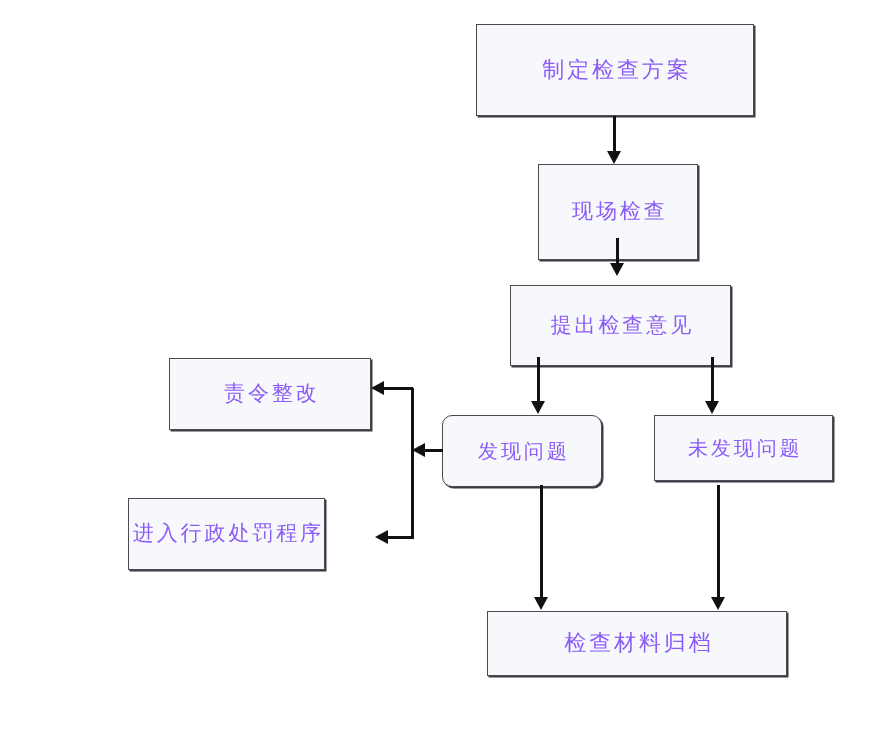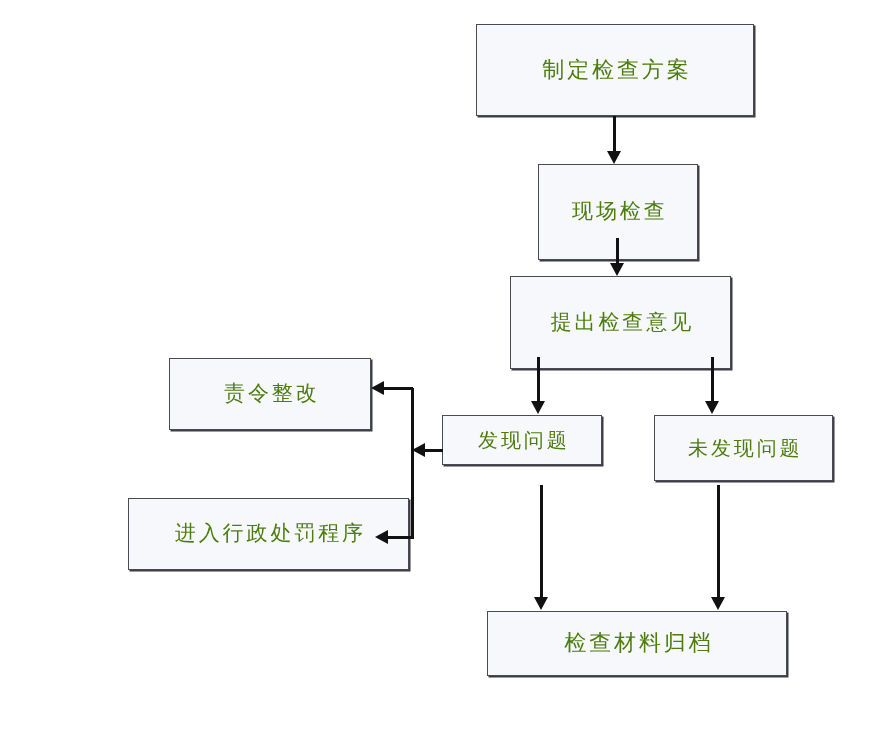--- a/index.html
+++ b/index.html
@@ -19,21 +19,21 @@
   }
   .node {
     position: absolute;
     box-sizing: border-box;
     background: #f7f8fc;
     border: 1px solid #4a4a52;
     box-shadow: 1.5px 1.5px 0 0 #3c3c44;
     display: flex;
     align-items: center;
     justify-content: center;
-    color: #4d7c0f;
+    color: #8b5cf6;
     letter-spacing: 0.18em;
     text-align: center;
     white-space: nowrap;
   }
   .node-label {
     display: block;
     line-height: 1.1;
     text-indent: 0.18em;
   }
   
@@ -71,33 +71,33 @@
 <div id="flowchart-canvas">
 
   <div class="node fs-22" style="left:476px; top:24px; width:278px; height:92px;">
     <span class="node-label">制定检查方案</span>
   </div>
 
   <div class="node fs-21" style="left:538px; top:164px; width:160px; height:96px;">
     <span class="node-label">现场检查</span>
   </div>
 
-  <div class="node fs-21" style="left:510px; top:276px; width:221px; height:93px;">
+  <div class="node fs-21" style="left:510px; top:285px; width:221px; height:81px;">
     <span class="node-label">提出检查意见</span>
   </div>
 
   <div class="node fs-21" style="left:169px; top:358px; width:202px; height:72px;">
     <span class="node-label">责令整改</span>
   </div>
 
-  <div class="node fs-21" style="left:128px; top:498px; width:281px; height:72px;">
+  <div class="node fs-21" style="left:128px; top:498px; width:197px; height:72px;">
     <span class="node-label">进入行政处罚程序</span>
   </div>
 
-  <div class="node fs-20" style="left:442px; top:415px; width:160px; height:50px;">
+  <div class="node fs-20" style="left:442px; top:415px; width:160px; height:72px;border-radius:10px;">
     <span class="node-label">发现问题</span>
   </div>
 
   <div class="node fs-20" style="left:654px; top:415px; width:179px; height:66px;font-family:Liberation Serif, serif;">
     <span class="node-label">未发现问题</span>
   </div>
 
   <div class="node fs-22" style="left:487px; top:611px; width:300px; height:65px;">
     <span class="node-label">检查材料归档</span>
   </div>

